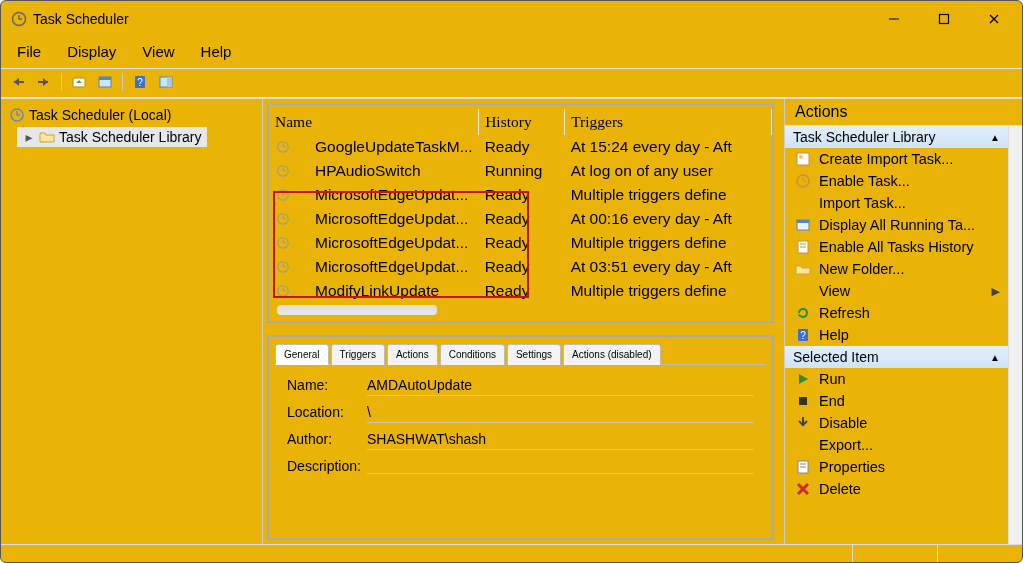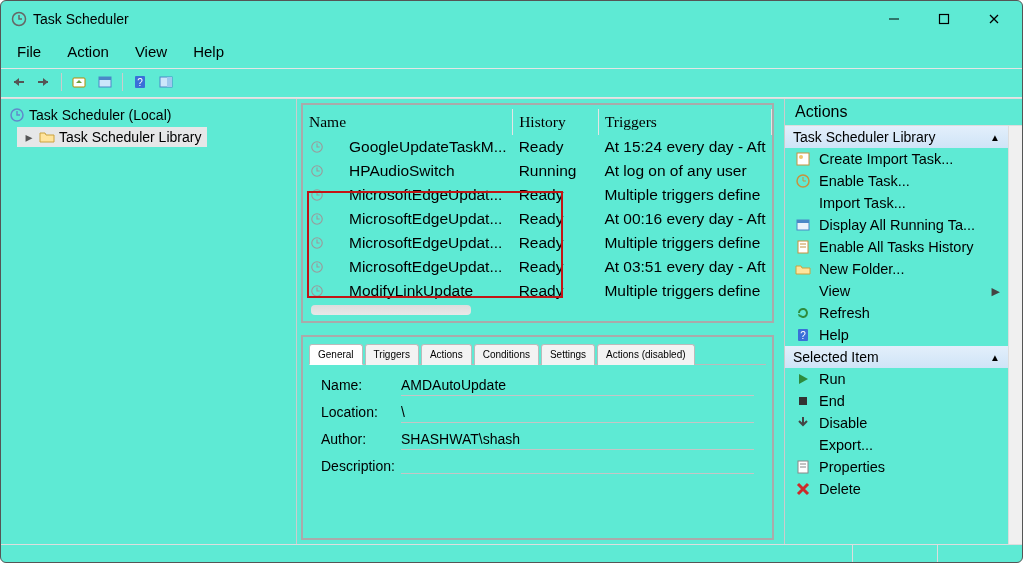--- a/index.html
+++ b/index.html
@@ -1,28 +1,28 @@
 <!DOCTYPE html>
 <html><head>
 <meta charset="utf-8">
 <style>
 * { box-sizing: border-box; margin: 0; padding: 0; }
 body { font-family: "Segoe UI", Tahoma, sans-serif; font-size: 13px; background: #fff; color: #000; overflow: hidden; }
-.window { width: 1023px; height: 563px; border: 1px solid #555; display: flex; flex-direction: column; background: #5eead4; border-radius: 6px; overflow: hidden; }
+.window { width: 1023px; height: 563px; border: 1px solid #555; display: flex; flex-direction: column; background: #eab308; border-radius: 6px; overflow: hidden; }
 .titlebar { display: flex; align-items: center; padding: 6px 10px; height: 36px; }
 .titlebar .title { font-size: 14px; flex: 1; display: flex; align-items: center; gap: 6px; }
 .win-controls { display: flex; gap: 14px; align-items: center; }
 .win-btn { width: 36px; height: 28px; display: flex; align-items: center; justify-content: center; font-size: 15px; cursor: default; }
 .menubar { display: flex; gap: 14px; padding: 4px 10px 6px 10px; font-size: 15px; }
 .menubar span { padding: 2px 6px; }
 .toolbar { display: flex; align-items: center; gap: 4px; padding: 2px 6px 4px 6px; border-top: 1px solid #e5e5e5; border-bottom: 1px solid #e5e5e5; }
 .tool-btn { width: 22px; height: 22px; display: flex; align-items: center; justify-content: center; border: 1px solid transparent; }
 .tool-sep { width: 1px; height: 18px; background: #ccc; margin: 0 2px; }
 .body3 { flex: 1; display: flex; border-top: 1px solid #ddd; min-height: 0; }
-.tree-pane { width: 296px; border-right: 1px solid #ccc; padding: 6px 4px; }
+.tree-pane { width: 262px; border-right: 1px solid #ccc; padding: 6px 4px; }
 .tree-root, .tree-child { display: flex; align-items: center; gap: 4px; padding: 2px 4px; font-size: 14px; }
 .tree-child { margin-left: 12px; background: #e6e7e8; padding: 2px 6px; margin-top: 2px; width: fit-content; }
 .twisty { width: 12px; text-align: center; color: #555; }
 .center-pane { flex: 1; display: flex; flex-direction: column; padding: 4px 0 4px 4px; min-width: 0; }
 .task-panel { border: 2px solid #aaa; padding: 4px 0 0 0; position: relative; height: 220px; overflow: hidden; margin-right:10px; }
 .tasks-table { width: 100%; border-collapse: collapse; font-size: 15.5px; }
 .tasks-table th { text-align: left; font-weight: normal; padding: 4px 6px; border-right: 1px solid #e5e5e5; font-family: Liberation Serif, serif; }
 .tasks-table td { padding: 3px 6px; white-space: nowrap; overflow: hidden; text-overflow: ellipsis; }
 .tasks-table tr td:first-child { display: flex; align-items: center; gap: 24px; }
 .tasks-table col.name { width: 190px; } 
@@ -78,21 +78,21 @@
       <div class="win-btn">
           <svg width="12" height="12">
             <path d="M2 2 L10 10 M10 2 L2 10" stroke="#000" stroke-width="1.3"></path>
           </svg>
         </div>
     </div>
   </div>
 
   <div class="menubar">
     <span>File</span>
-    <span>Action</span>
+    <span>Display</span>
     <span>View</span>
     <span>Help</span>
   </div>
 
   <div class="toolbar">
     <div class="tool-btn">
         <svg width="16" height="14">
           <path d="M9 3 L4 7 L9 11 Z" fill="#555"></path>
           <line x1="4" y1="7" x2="14" y2="7" stroke="#555" stroke-width="2"></line>
         </svg>

